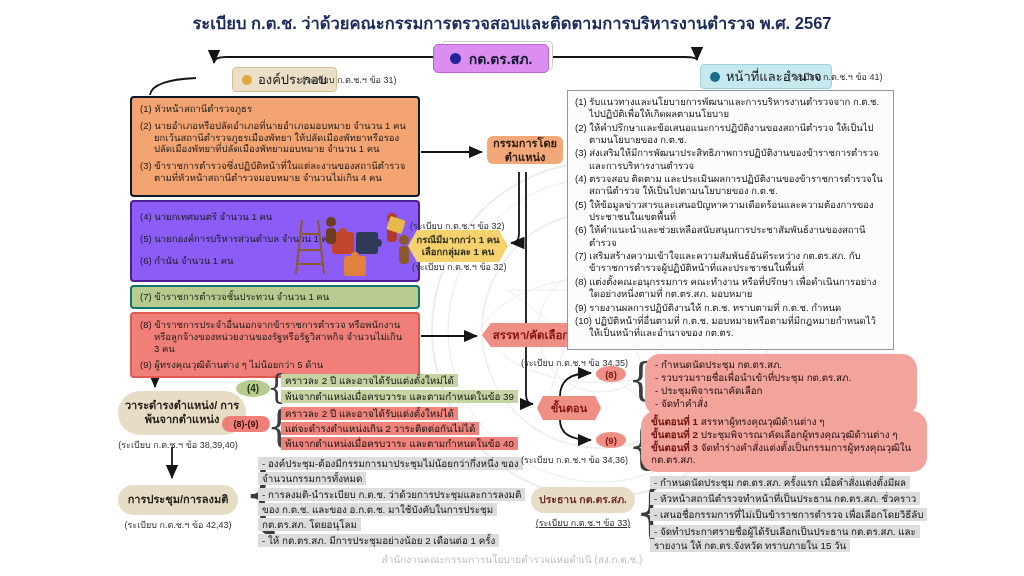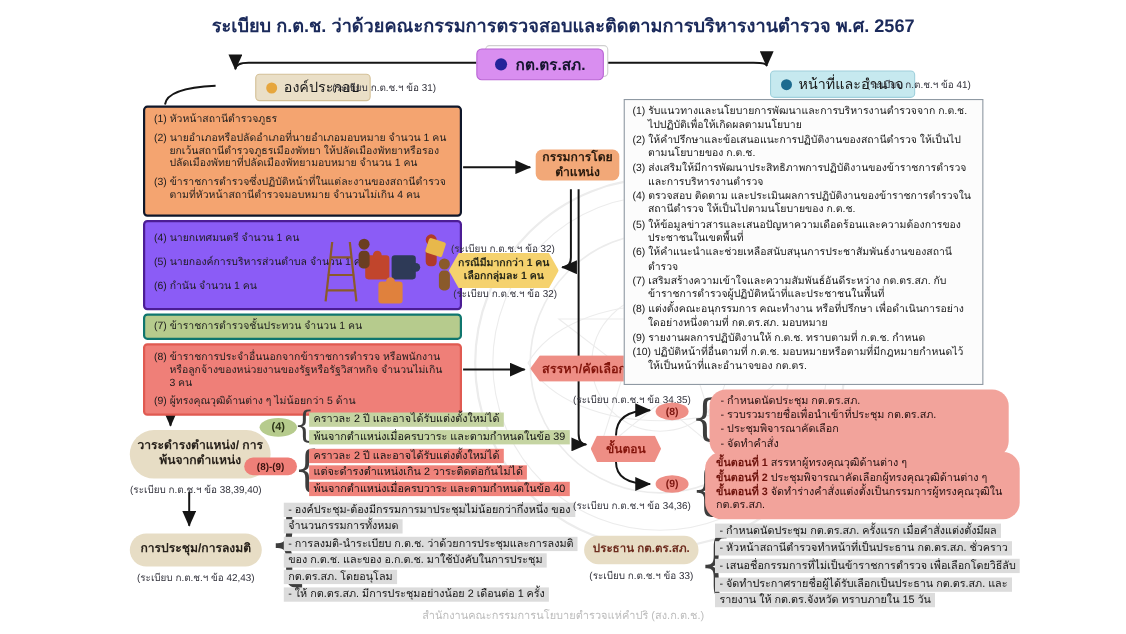--- a/index.html
+++ b/index.html
@@ -230,24 +230,24 @@
   <div class="abs brace" style="left:628px;top:424px;font-size:44px;transform:scaleY(1.15);">{</div>
   <div class="abs pinkblock" style="left:641px;top:411px;width:286px;min-height:58px;">
     <div><span class="pb-bold">ขั้นตอนที่ 1</span><span> สรรหาผู้ทรงคุณวุฒิด้านต่าง ๆ</span></div>
     <div><span class="pb-bold">ขั้นตอนที่ 2</span><span> ประชุมพิจารณาคัดเลือกผู้ทรงคุณวุฒิด้านต่าง ๆ</span></div>
     <div><span class="pb-bold">ขั้นตอนที่ 3</span><span> จัดทำร่างคำสั่งแต่งตั้งเป็นกรรมการผู้ทรงคุณวุฒิใน กต.ตร.สภ.</span></div>
   </div>
 
   <div class="abs oval" style="left:531px;top:487px;width:104px;height:26px;font-size:10.5px;color:#6d2c1e;">
     <span>ประธาน กต.ตร.สภ.</span>
   </div>
-  <div class="abs ref" style="left:531px;top:516px;width:104px;text-align:center;">(ระเบียบ ก.ต.ช.ฯ ข้อ 33)</div>
+  <div class="abs ref" style="left:531px;top:516px;width:104px;text-align:center;text-decoration:underline;">(ระเบียบ ก.ต.ช.ฯ ข้อ 33)</div>
   <div class="abs brace" style="left:635px;top:487px;font-size:50px;transform:scaleY(1.25);">{</div>
   <div class="abs blocklines" style="left:650px;top:476px;width:284px;line-height:1.45;">
     <div><span class="hl hl-gray">- กำหนดนัดประชุม กต.ตร.สภ. ครั้งแรก เมื่อคำสั่งแต่งตั้งมีผล</span></div>
     <div><span class="hl hl-gray">- หัวหน้าสถานีตำรวจทำหน้าที่เป็นประธาน กต.ตร.สภ. ชั่วคราว</span></div>
     <div><span class="hl hl-gray">- เสนอชื่อกรรมการที่ไม่เป็นข้าราชการตำรวจ เพื่อเลือกโดยวิธีลับ</span></div>
     <div><span class="hl hl-gray">- จัดทำประกาศรายชื่อผู้ได้รับเลือกเป็นประธาน กต.ตร.สภ. และรายงาน ให้ กต.ตร.จังหวัด ทราบภายใน 15 วัน</span></div>
   </div>
 
-  <div id="footer" class="abs">สำนักงานคณะกรรมการนโยบายตำรวจแห่คำปริ (สง.ก.ต.ช.)</div>
+  <div id="footer" class="abs">สำนักงานคณะกรรมการนโยบายตำรวจแห่อดำเนิ (สง.ก.ต.ช.)</div>
 
 </div>
 
 </body></html>

